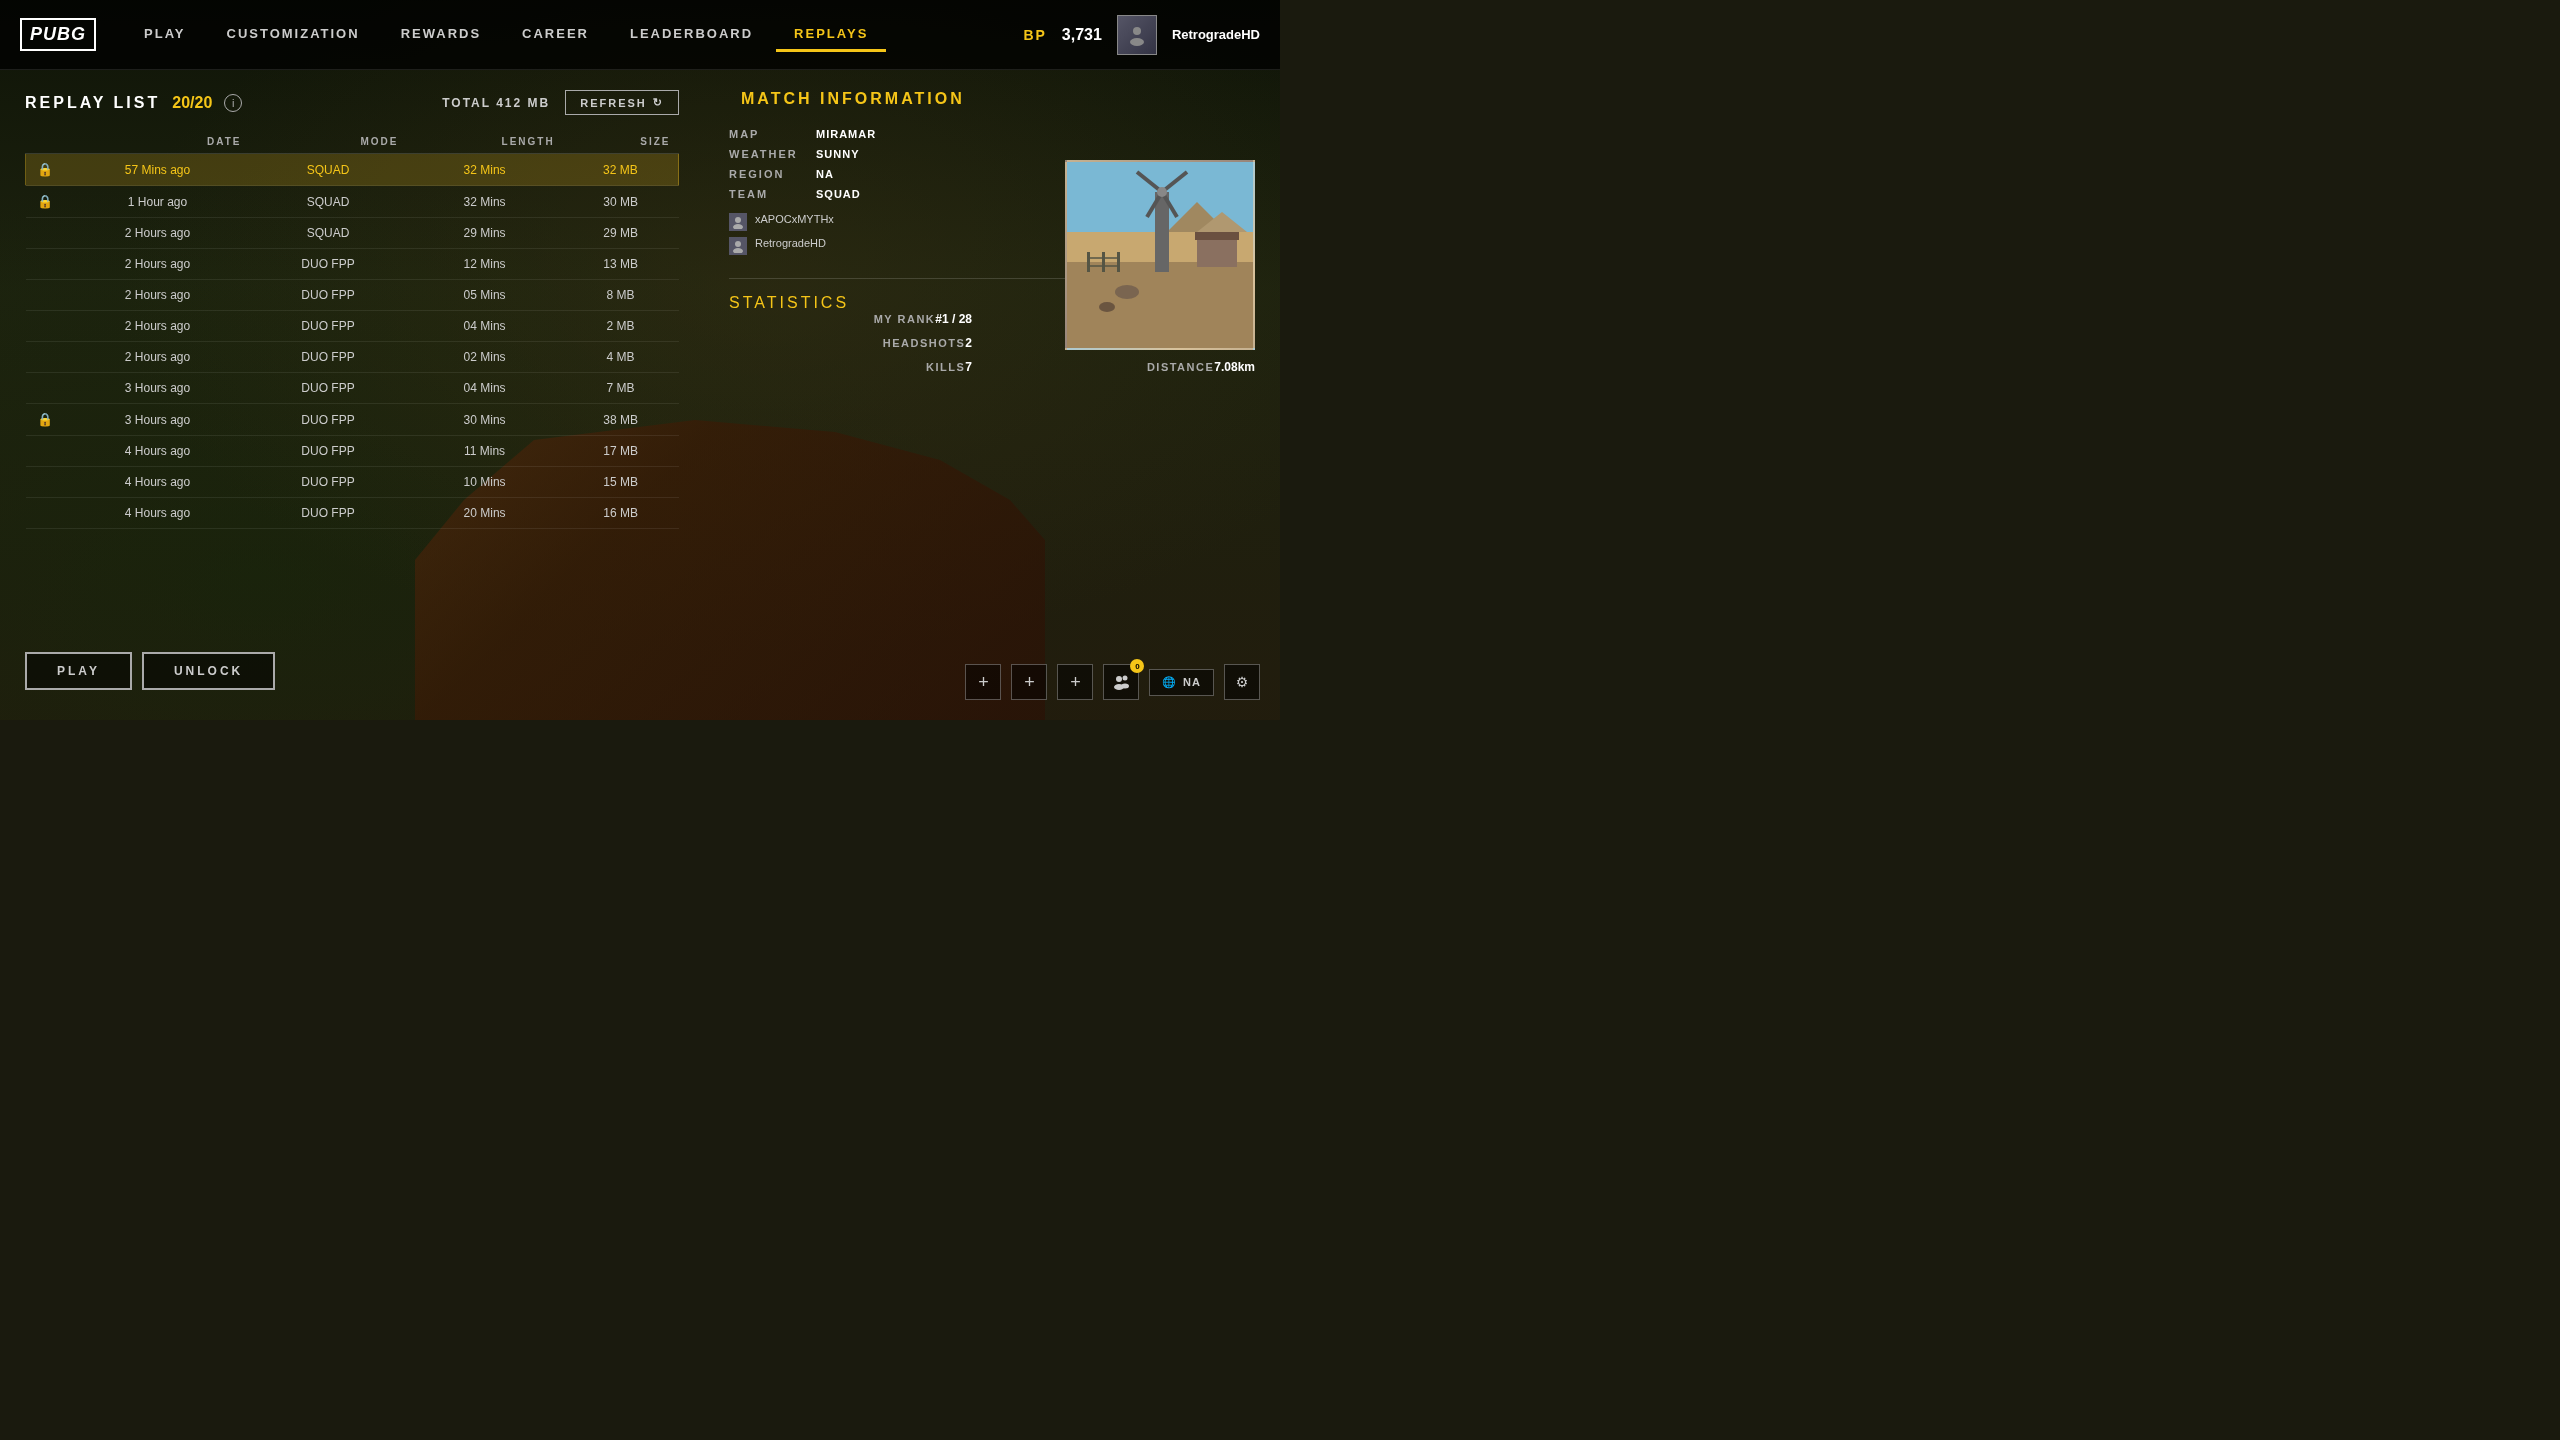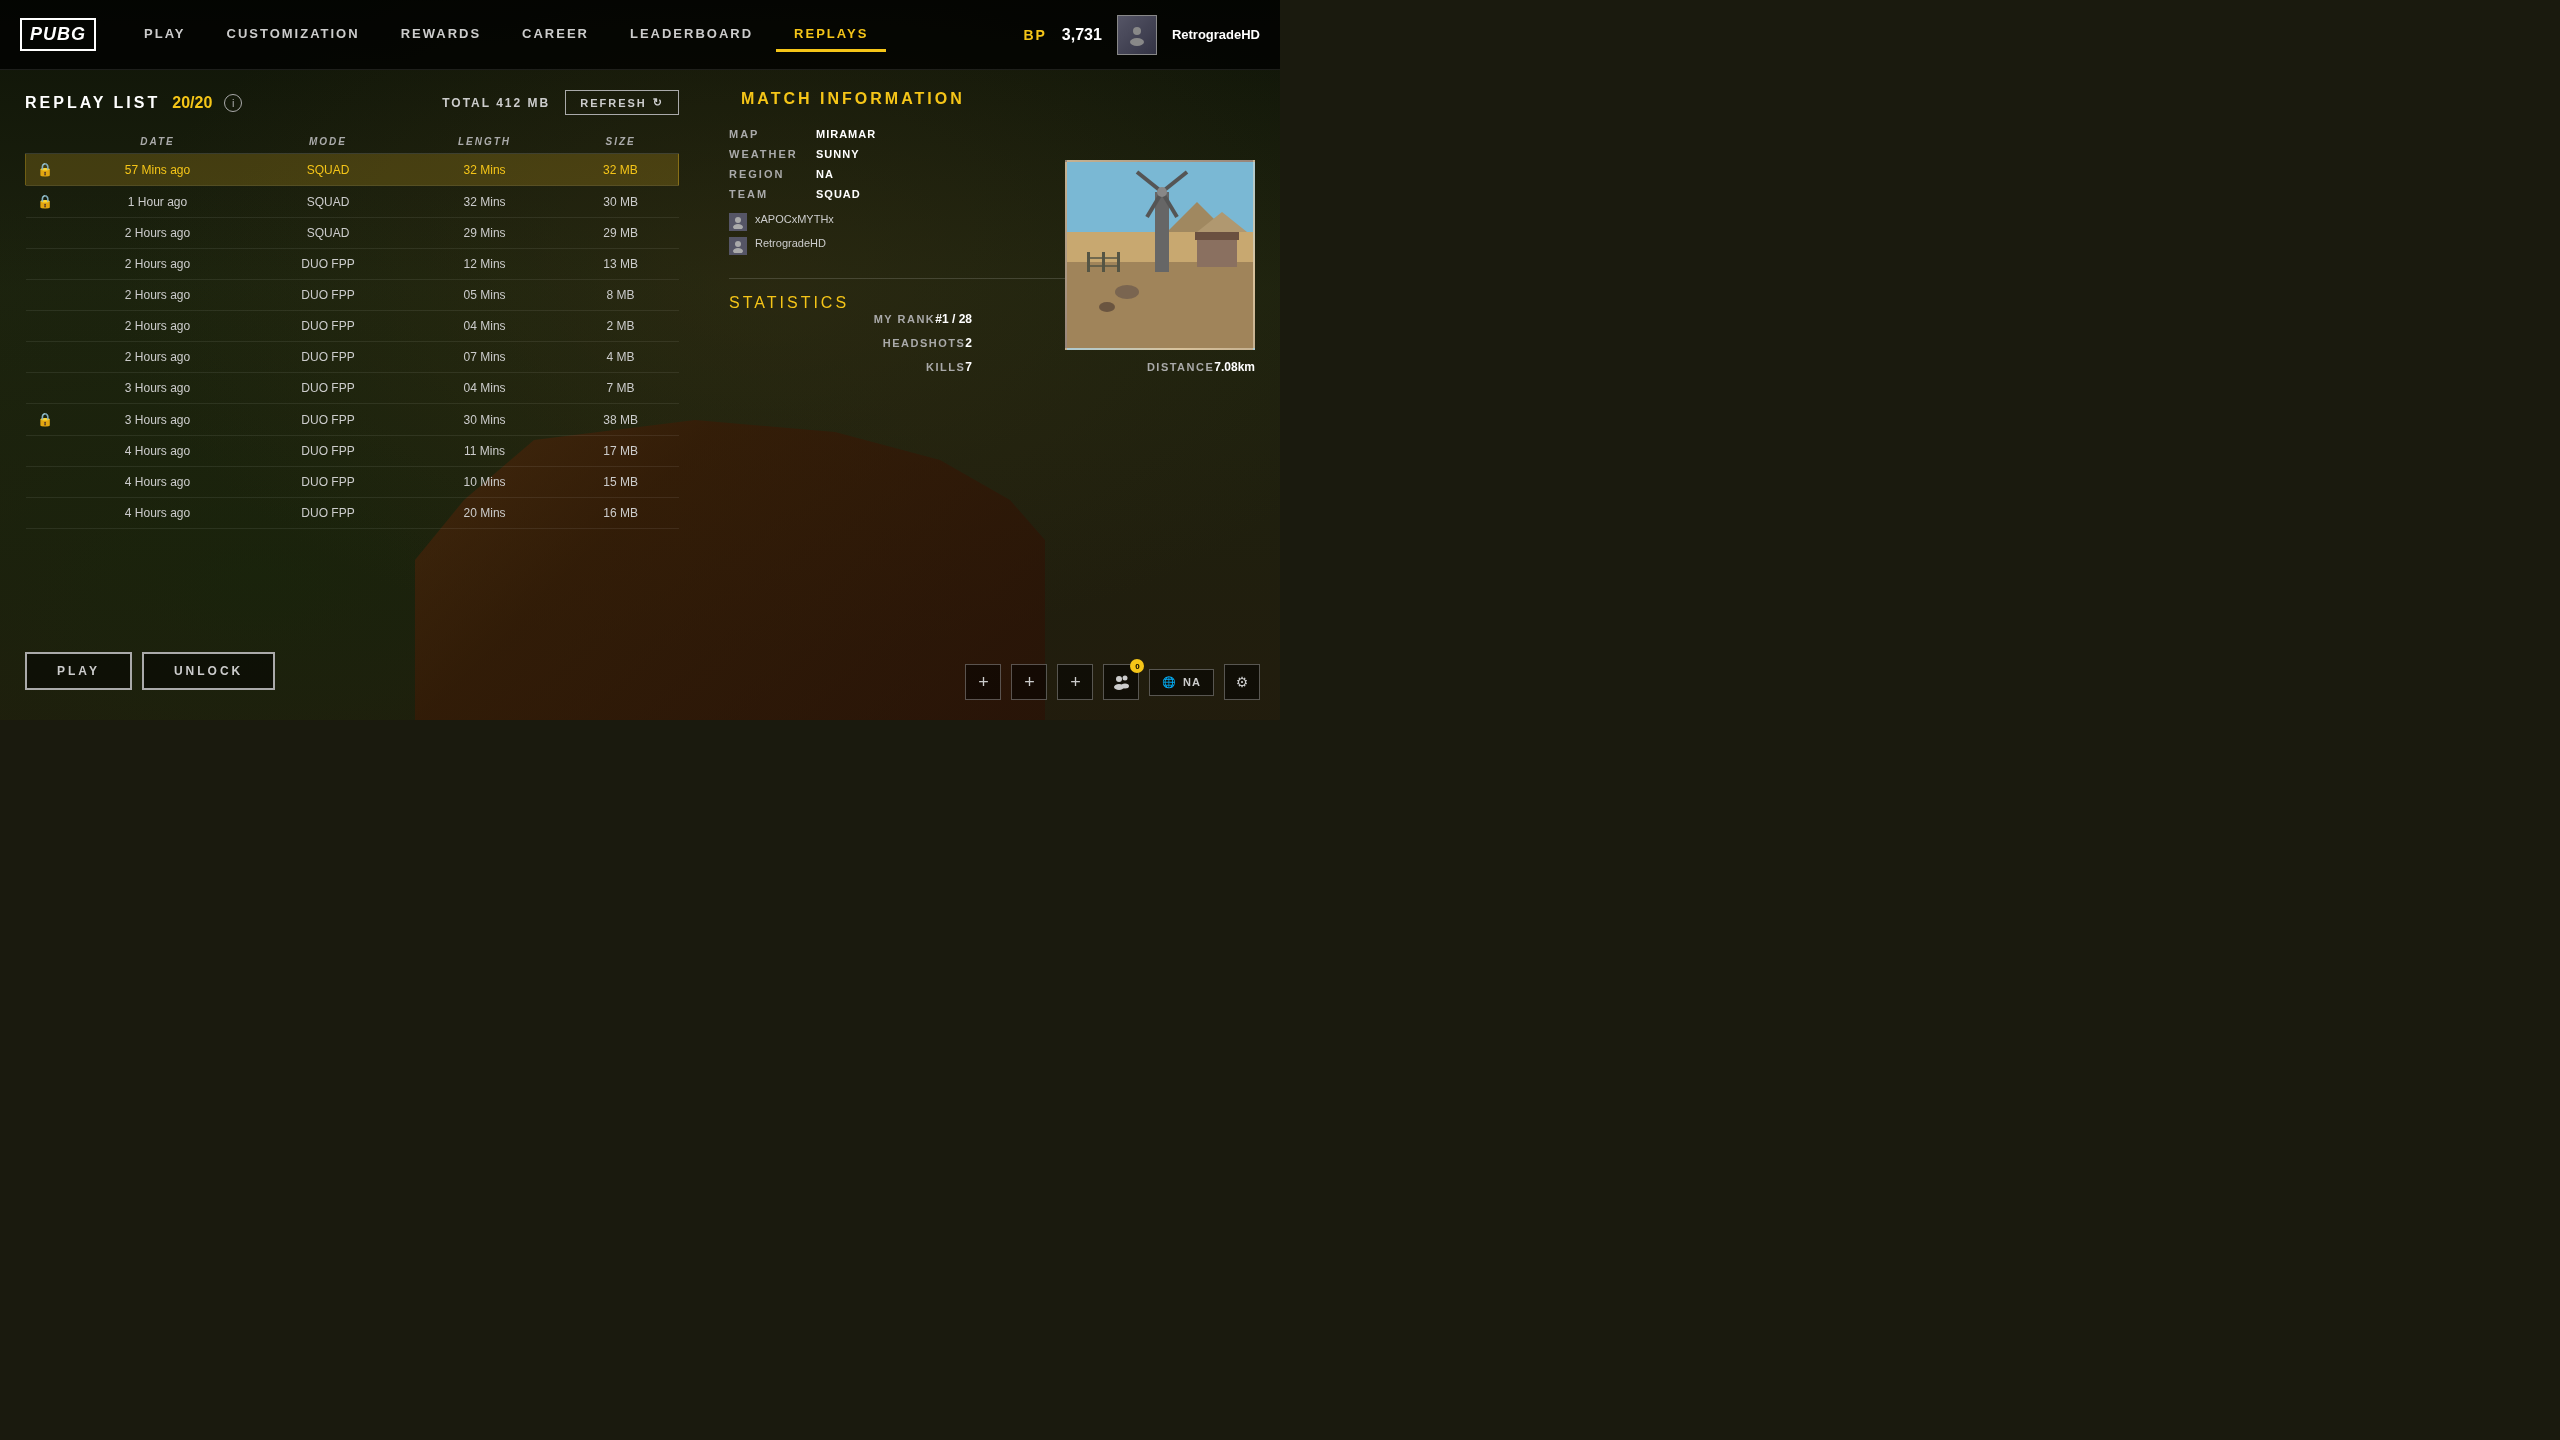--- a/index.html
+++ b/index.html
@@ -210,24 +210,23 @@
     .replay-table {
       width: 100%;
       border-collapse: collapse;
     }
 
     .replay-table th {
       font-size: 10px;
       font-weight: 700;
       letter-spacing: 2px;
       color: #aaa;
-      text-align: center;
+      text-align: right;
       padding: 6px 8px;
       border-bottom: 1px solid rgba(255,255,255,0.15);
-      font-style: italic;
     }
 
     .replay-table th.lock-col {
       width: 40px;
     }
 
     .replay-table td {
       font-size: 12px;
       font-weight: 500;
       color: #ccc;
@@ -550,21 +549,21 @@
             <td></td>
             <td>2 Hours ago</td>
             <td>DUO FPP</td>
             <td>04 Mins</td>
             <td>2 MB</td>
           </tr>
           <tr>
             <td></td>
             <td>2 Hours ago</td>
             <td>DUO FPP</td>
-            <td>07 Mins</td>
+            <td>02 Mins</td>
             <td>4 MB</td>
           </tr>
           <tr>
             <td></td>
             <td>3 Hours ago</td>
             <td>DUO FPP</td>
             <td>04 Mins</td>
             <td>7 MB</td>
           </tr>
           <tr>

